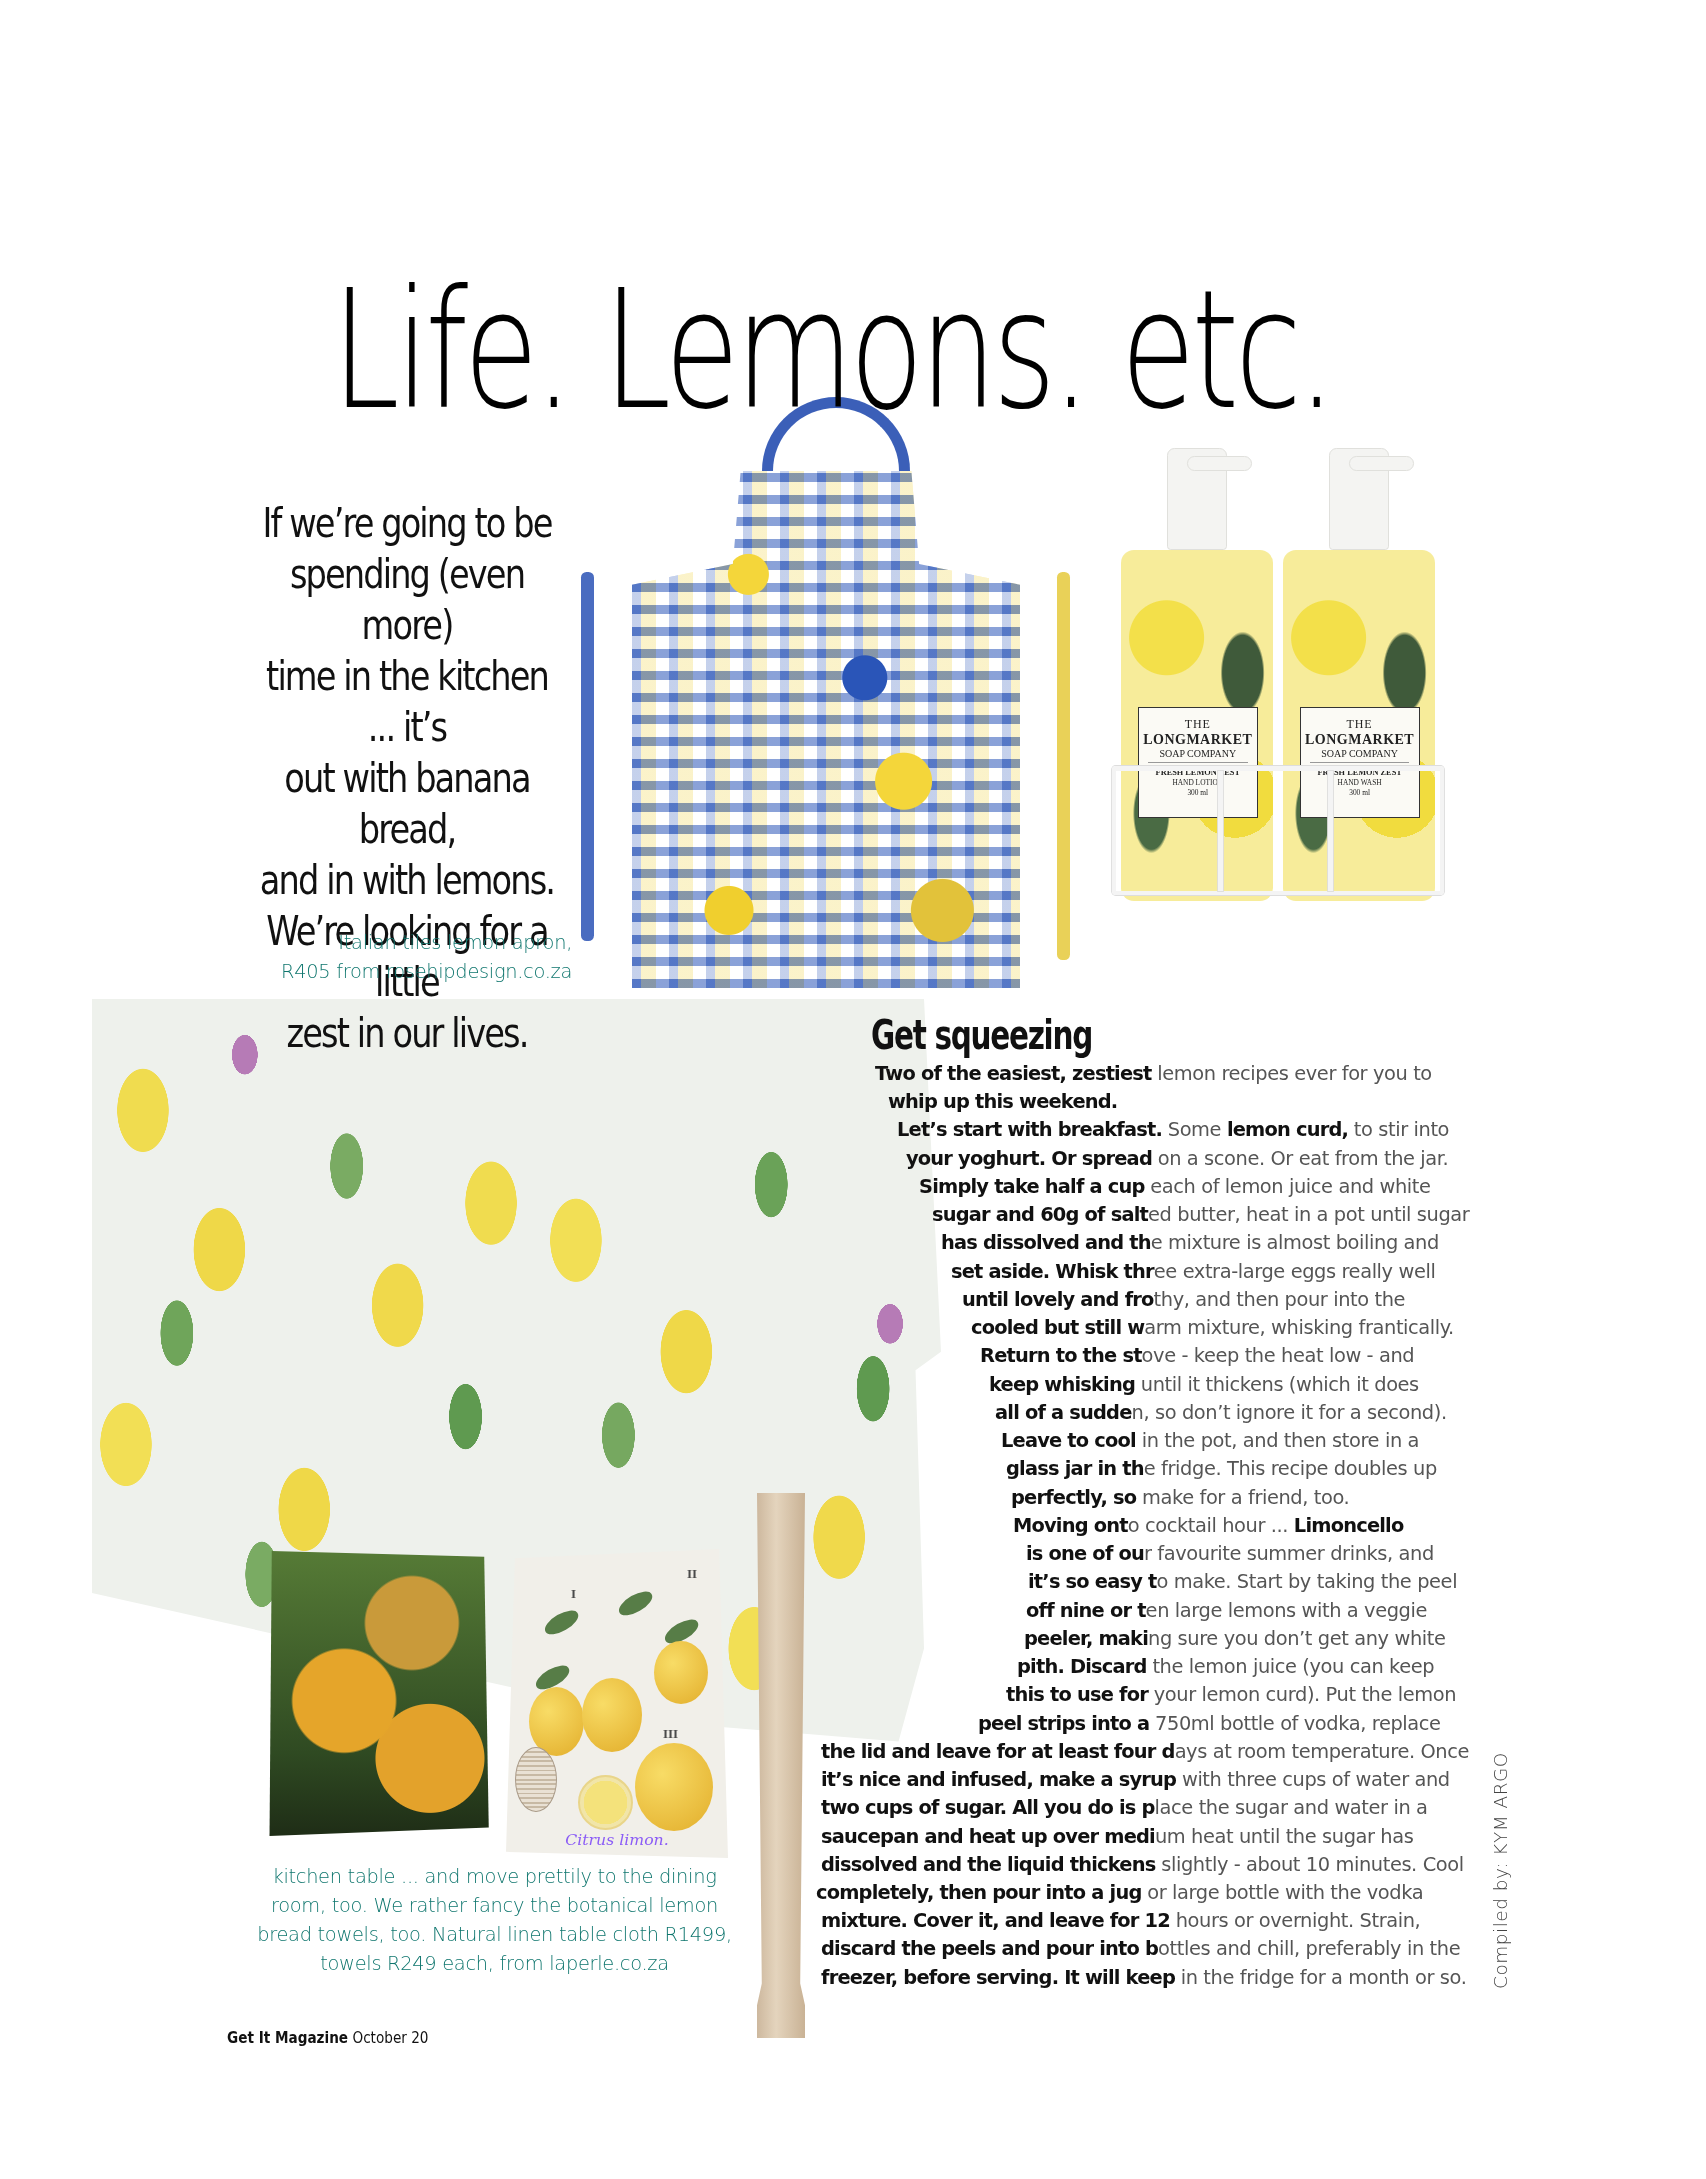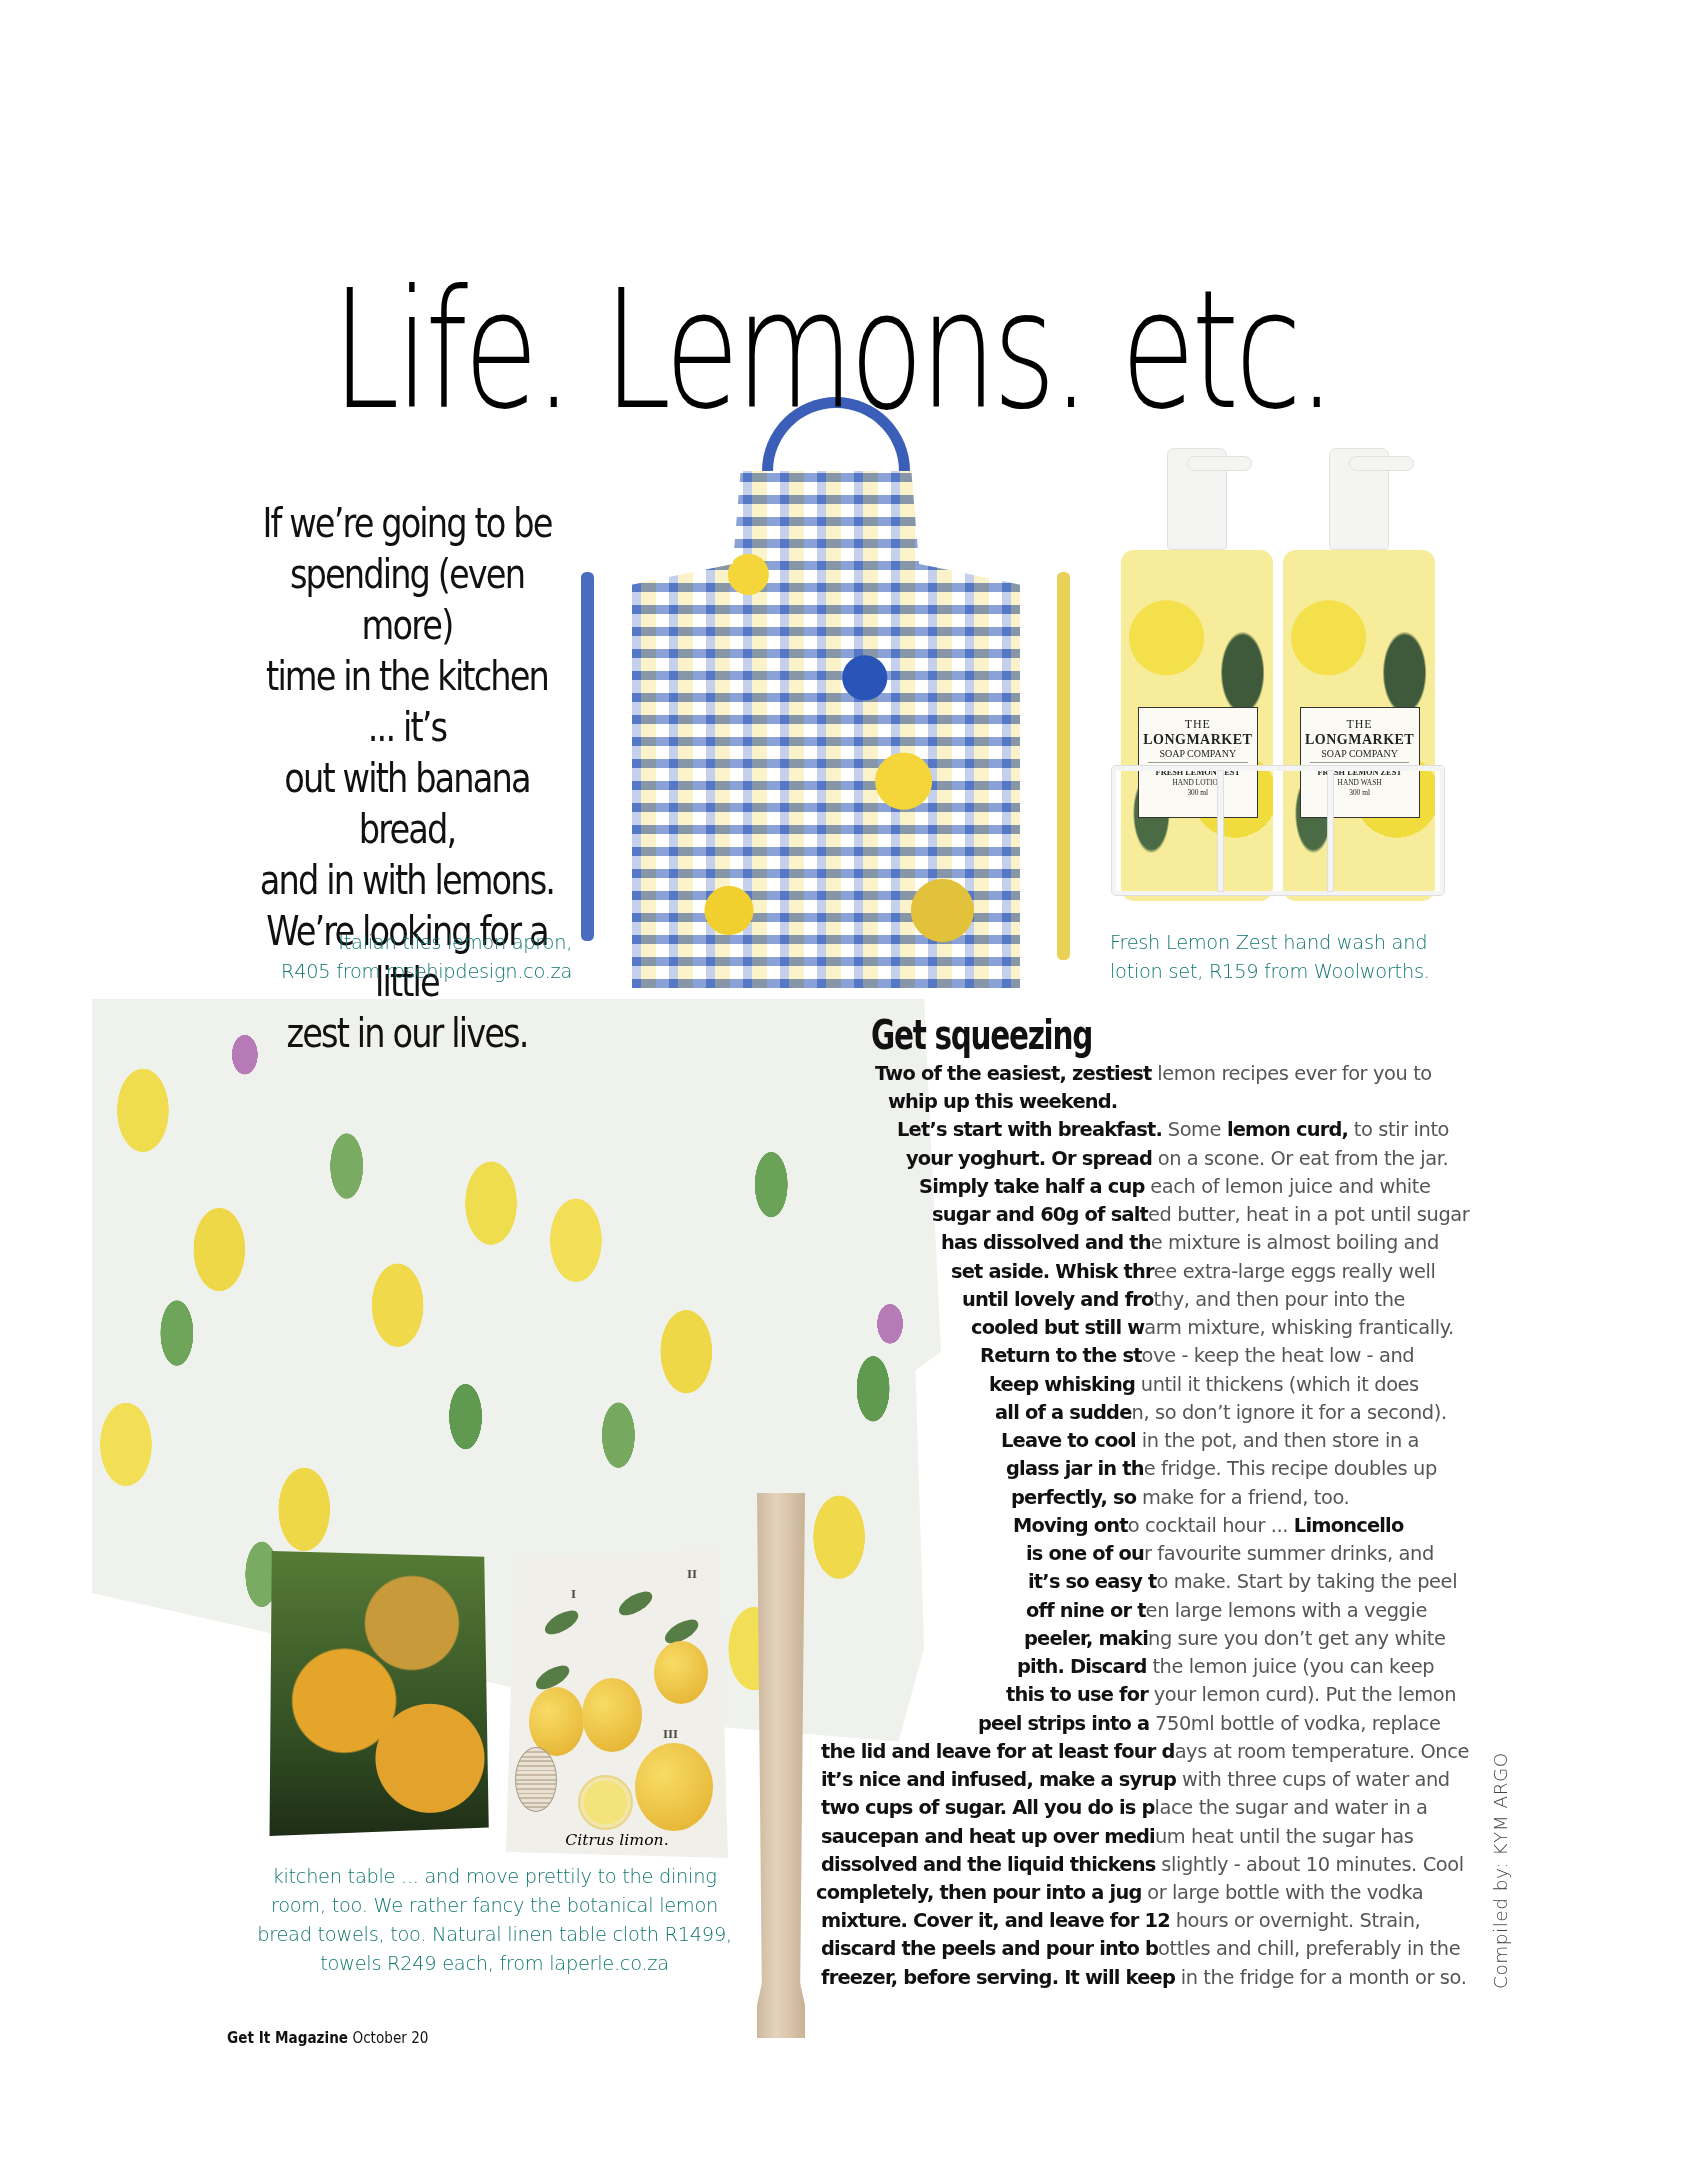--- a/index.html
+++ b/index.html
@@ -130,21 +130,21 @@
   .towel2 {
     position: absolute; left: 506px; top: 1549px; width: 222px; height: 309px; background: #f1efe9;
     clip-path: polygon(4% 3%, 96% 0, 100% 100%, 0 98%);
   }
   .towel2 .lem { position: absolute; border-radius: 50%; background: radial-gradient(circle at 35% 35%, #f8dc66, #e2ad2a); }
   .towel2 .leaf { position: absolute; width: 37px; height: 16.6px; border-radius: 50%; background: #577d47; transform: rotate(-30deg); }
   .towel2 .slice { position: absolute; border-radius: 50%; border: 2.8px solid #e9d58a; background: radial-gradient(circle, #f4e27b 0 60%, #f1e5a8 61%); }
   .towel2 .section { position: absolute; left: 9.2px; bottom: 46px; width: 42px; height: 65px; border-radius: 50%; border: 1.8px solid #a99a88; background: repeating-linear-gradient(0deg, #e9e1d4 0 2.8px, #c7b9a4 2.8px 4.6px); }
   .towel2 .latin {
     position: absolute; left: 0; bottom: 9.2px; width: 100%; text-align: center;
-    font-family: "DejaVu Serif", serif; font-style: italic; font-size: 15.7px; color: #000000;
+    font-family: "DejaVu Serif", serif; font-style: italic; font-size: 15.7px; color: #8b5cf6;
   }
   .towel2 .numeral { position: absolute; font-family: "Liberation Serif", serif; font-size: 13px; font-weight: bold; color: #4a4a4a; }
 
   
   .article-heading {
     position: absolute; left: 871px; top: 1012px;
     font-family: "DejaVu Sans", sans-serif; font-size: 41px; line-height: 46px; letter-spacing: -1.8px;
     transform: scaleX(0.72); transform-origin: left top; white-space: nowrap; color: #111;
   }
   .article { position: absolute; left: 0; top: 1060px; width: 1706px; }
@@ -222,24 +222,20 @@
           <div class="vol">300 ml</div>
         </div>
       </div>
     </div>
     <div class="rack"></div>
   </div>
 
   <div class="caption cap-apron">
     <div>Italian tiles lemon apron,</div>
     <div>R405 from rosehipdesign.co.za</div>
-  </div>
-  <div class="caption cap-soap">
-    <div>Fresh Lemon Zest hand wash and</div>
-    <div>lotion set, R159 from Woolworths.</div>
   </div>
 
   <div class="towel1"></div>
   <div class="towel2">
     <span class="numeral" style="left:65px;top:37px">I</span>
     <span class="numeral" style="left:181px;top:16.6px">II</span>
     <span class="numeral" style="left:157px;top:177px">III</span>
     <div class="leaf" style="left:37px;top:65px"></div>
     <div class="leaf" style="left:111px;top:46px"></div>
     <div class="leaf" style="left:157px;top:74px"></div>

